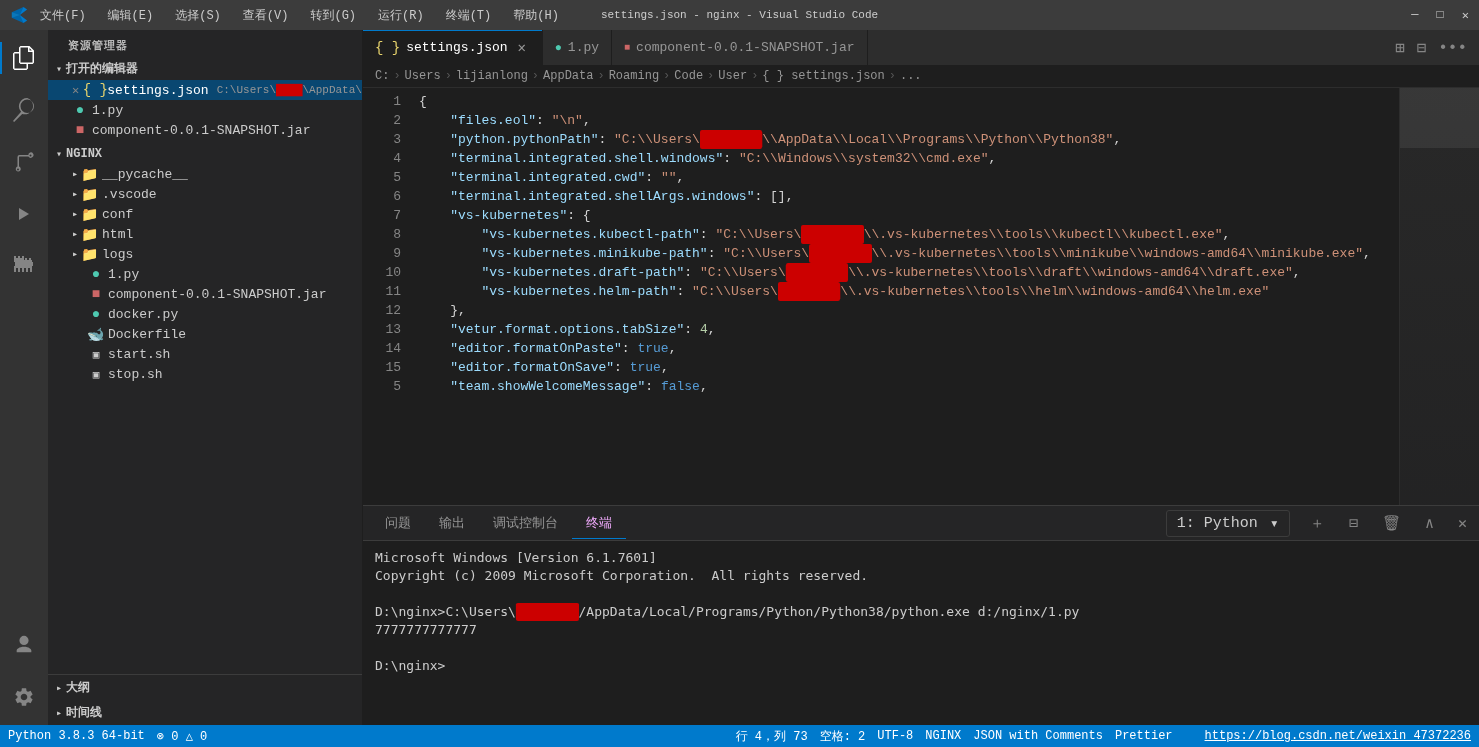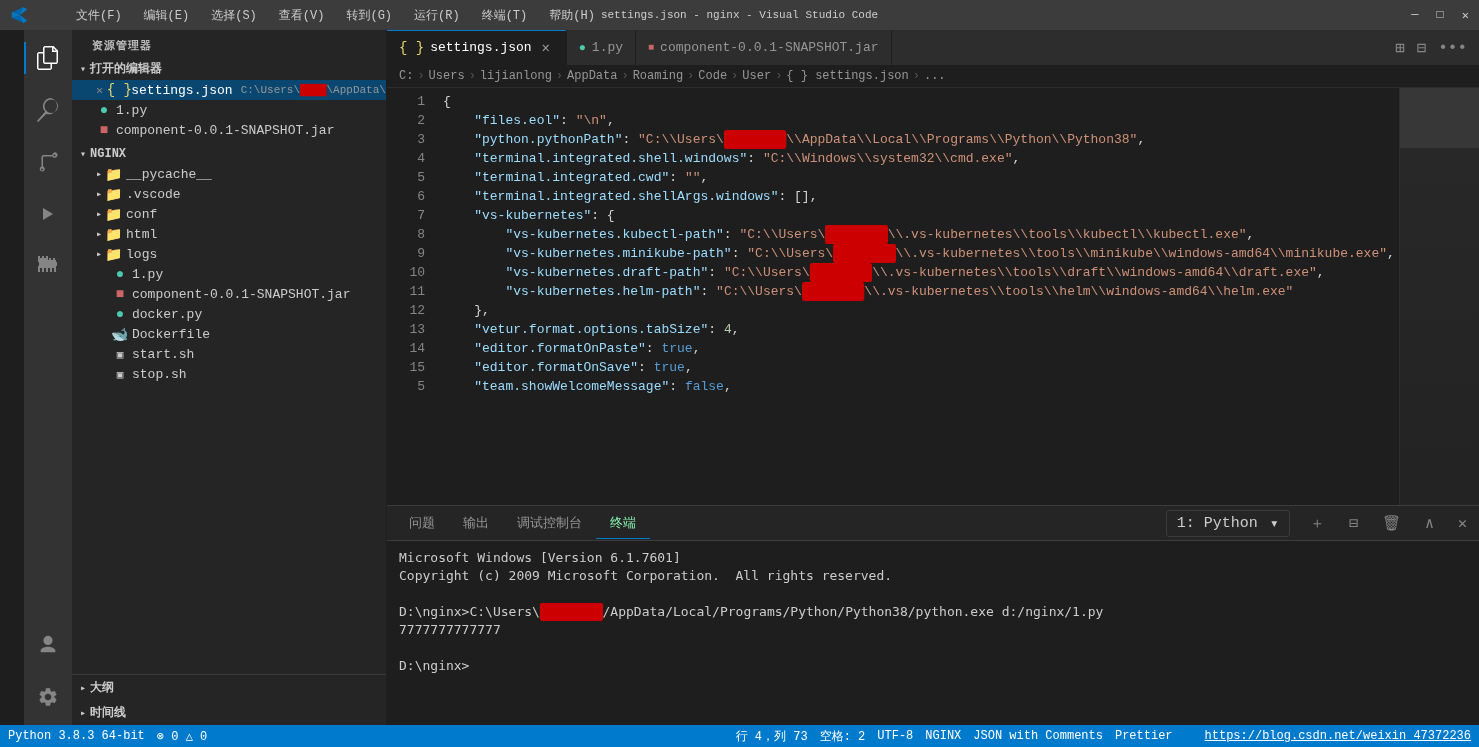--- a/index.html
+++ b/index.html
@@ -28,21 +28,20 @@
     .title-bar-left {
       display: flex;
       align-items: center;
       gap: 8px;
     }
     .title-bar-menu {
       display: flex;
       gap: 14px;
       font-size: 12px;
       color: #cccccc;
-      margin-left: 36px;
     }
     .title-bar-menu span {
       cursor: pointer;
       padding: 2px 4px;
     }
     .title-center {
       font-size: 11px;
       color: #cccccc;
       position: absolute;
       left: 50%;
@@ -54,21 +53,20 @@
       font-size: 12px;
       color: #cccccc;
     }
     .title-bar-controls span { cursor: pointer; }
 
     
     .main-layout {
       display: flex;
       flex: 1;
       overflow: hidden;
-      padding-left: 24px;
     }
 
     
     .activity-bar {
       width: 48px;
       background: #333333;
       display: flex;
       flex-direction: column;
       align-items: center;
       padding-top: 4px;
@@ -331,21 +329,21 @@
       padding: 0 8px;
       gap: 0;
     }
     .terminal-tab {
       padding: 6px 14px;
       cursor: pointer;
       font-size: 13px;
       color: #969696;
     }
     .terminal-tab.active {
-      color: #86efac;
+      color: #f0abfc;
       border-bottom: 1px solid #007acc;
     }
     .terminal-tab-actions {
       margin-left: auto;
       display: flex;
       align-items: center;
       gap: 16px;
       color: #858585;
     }
     .terminal-tab-actions span {

